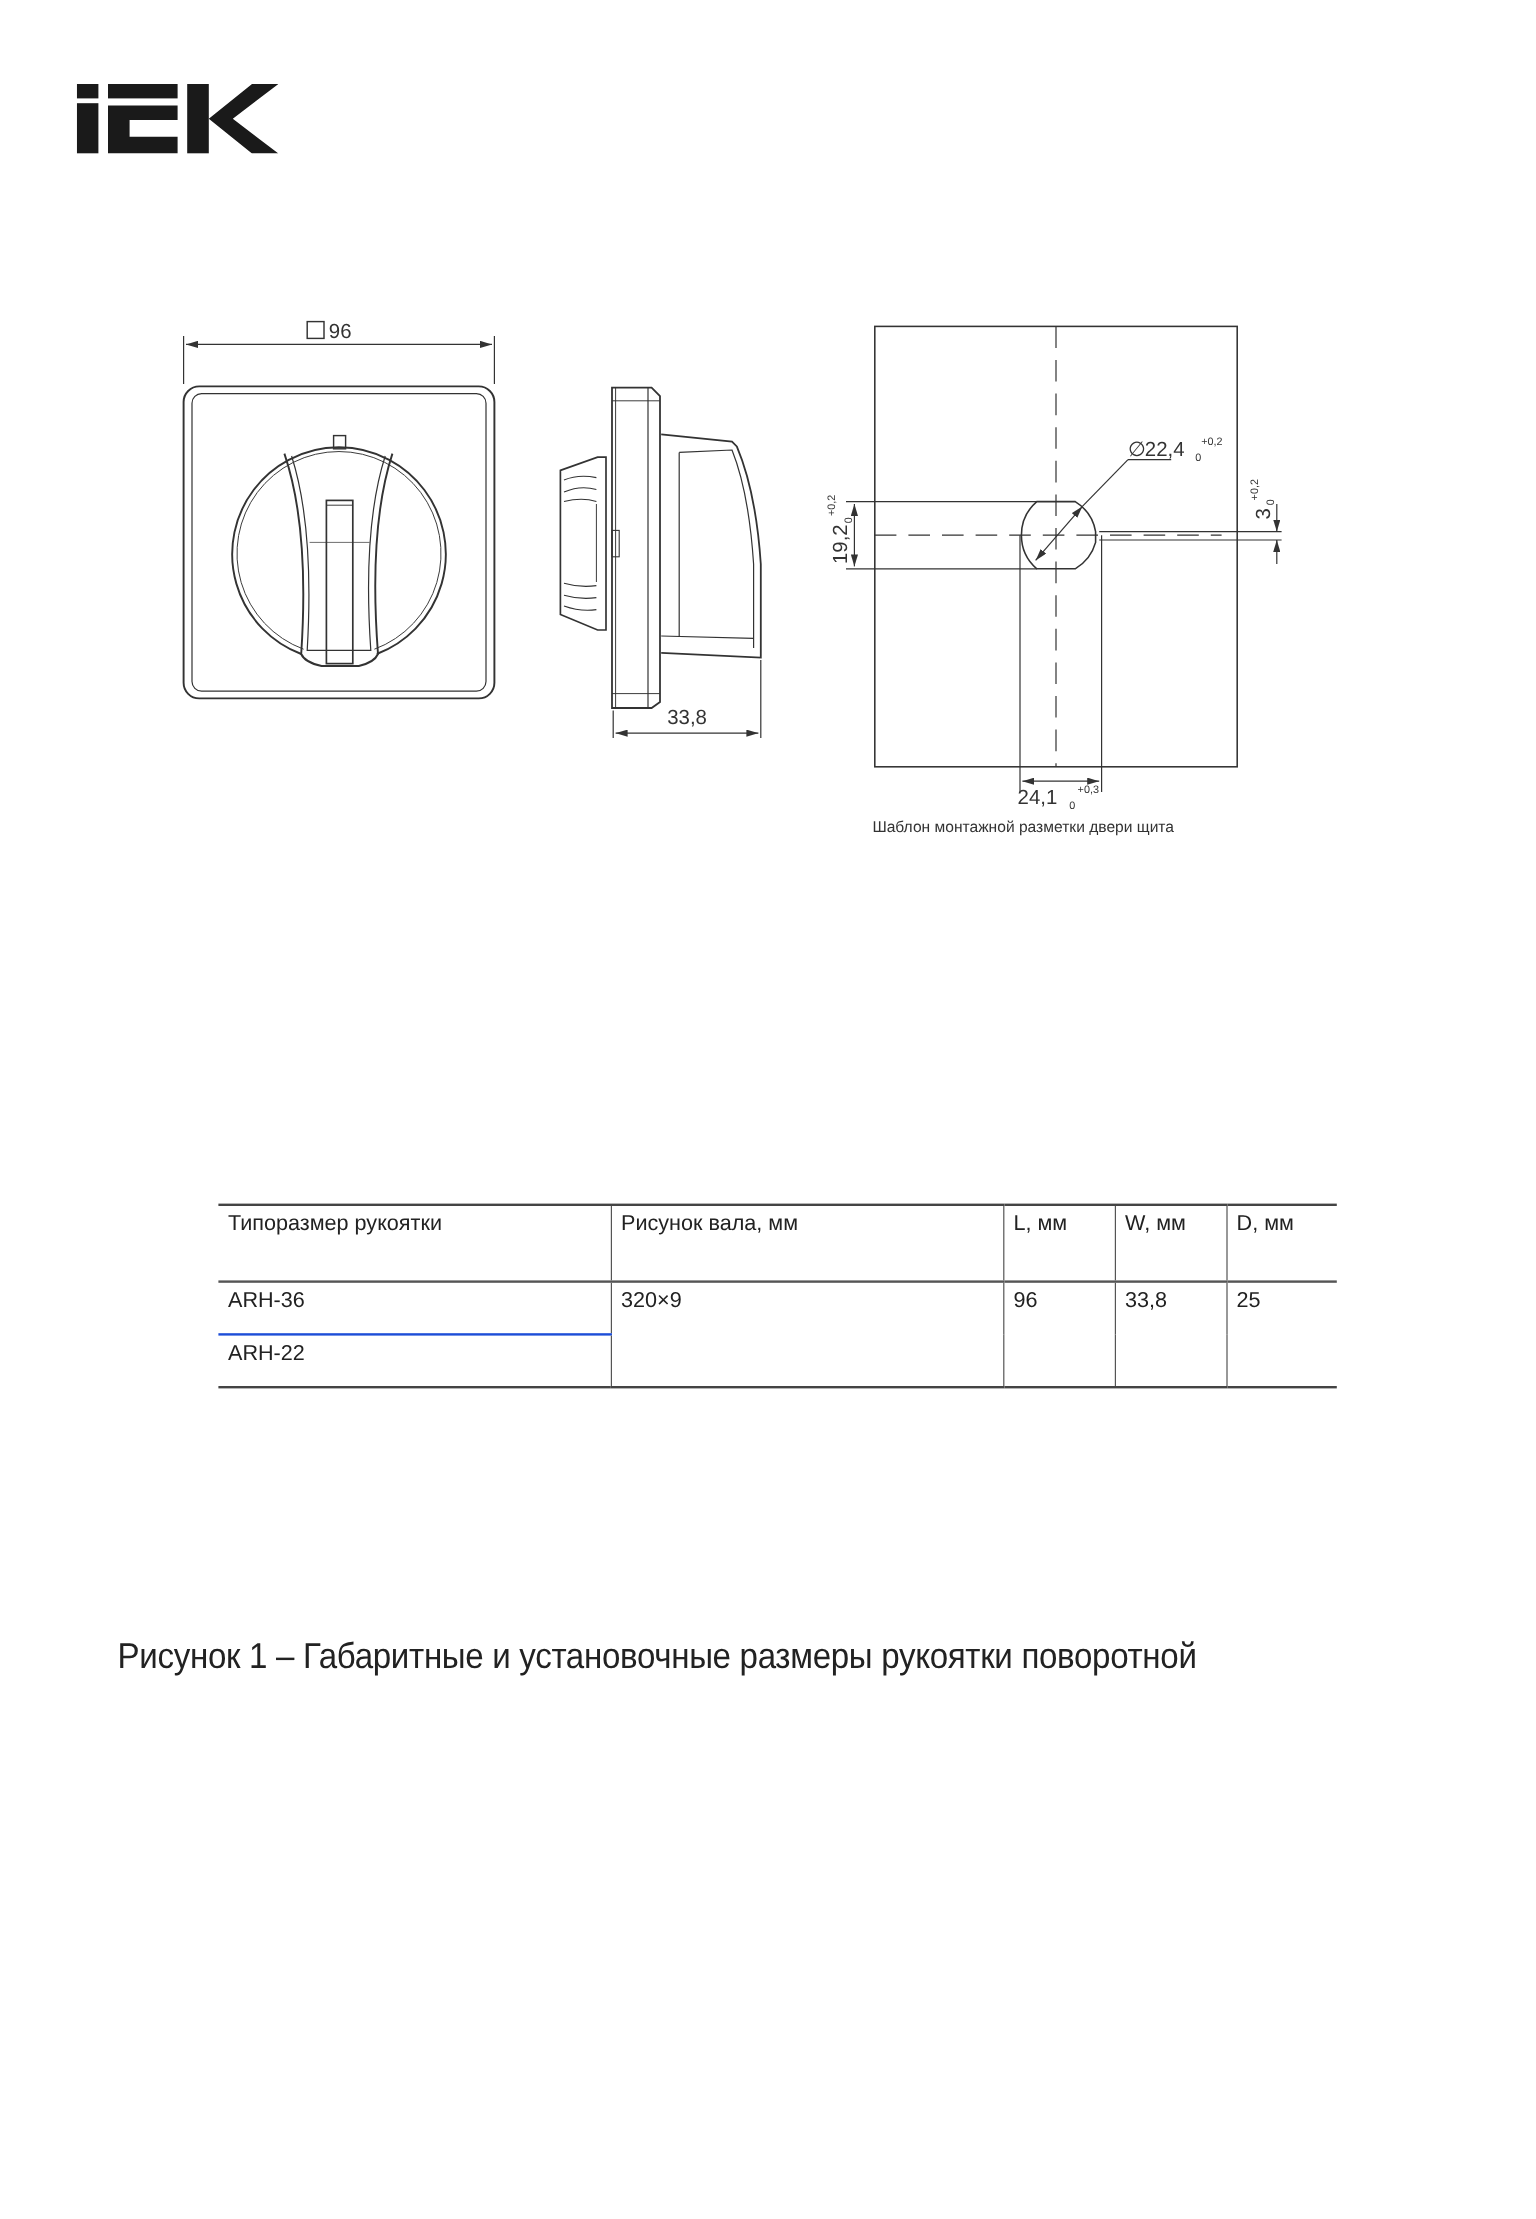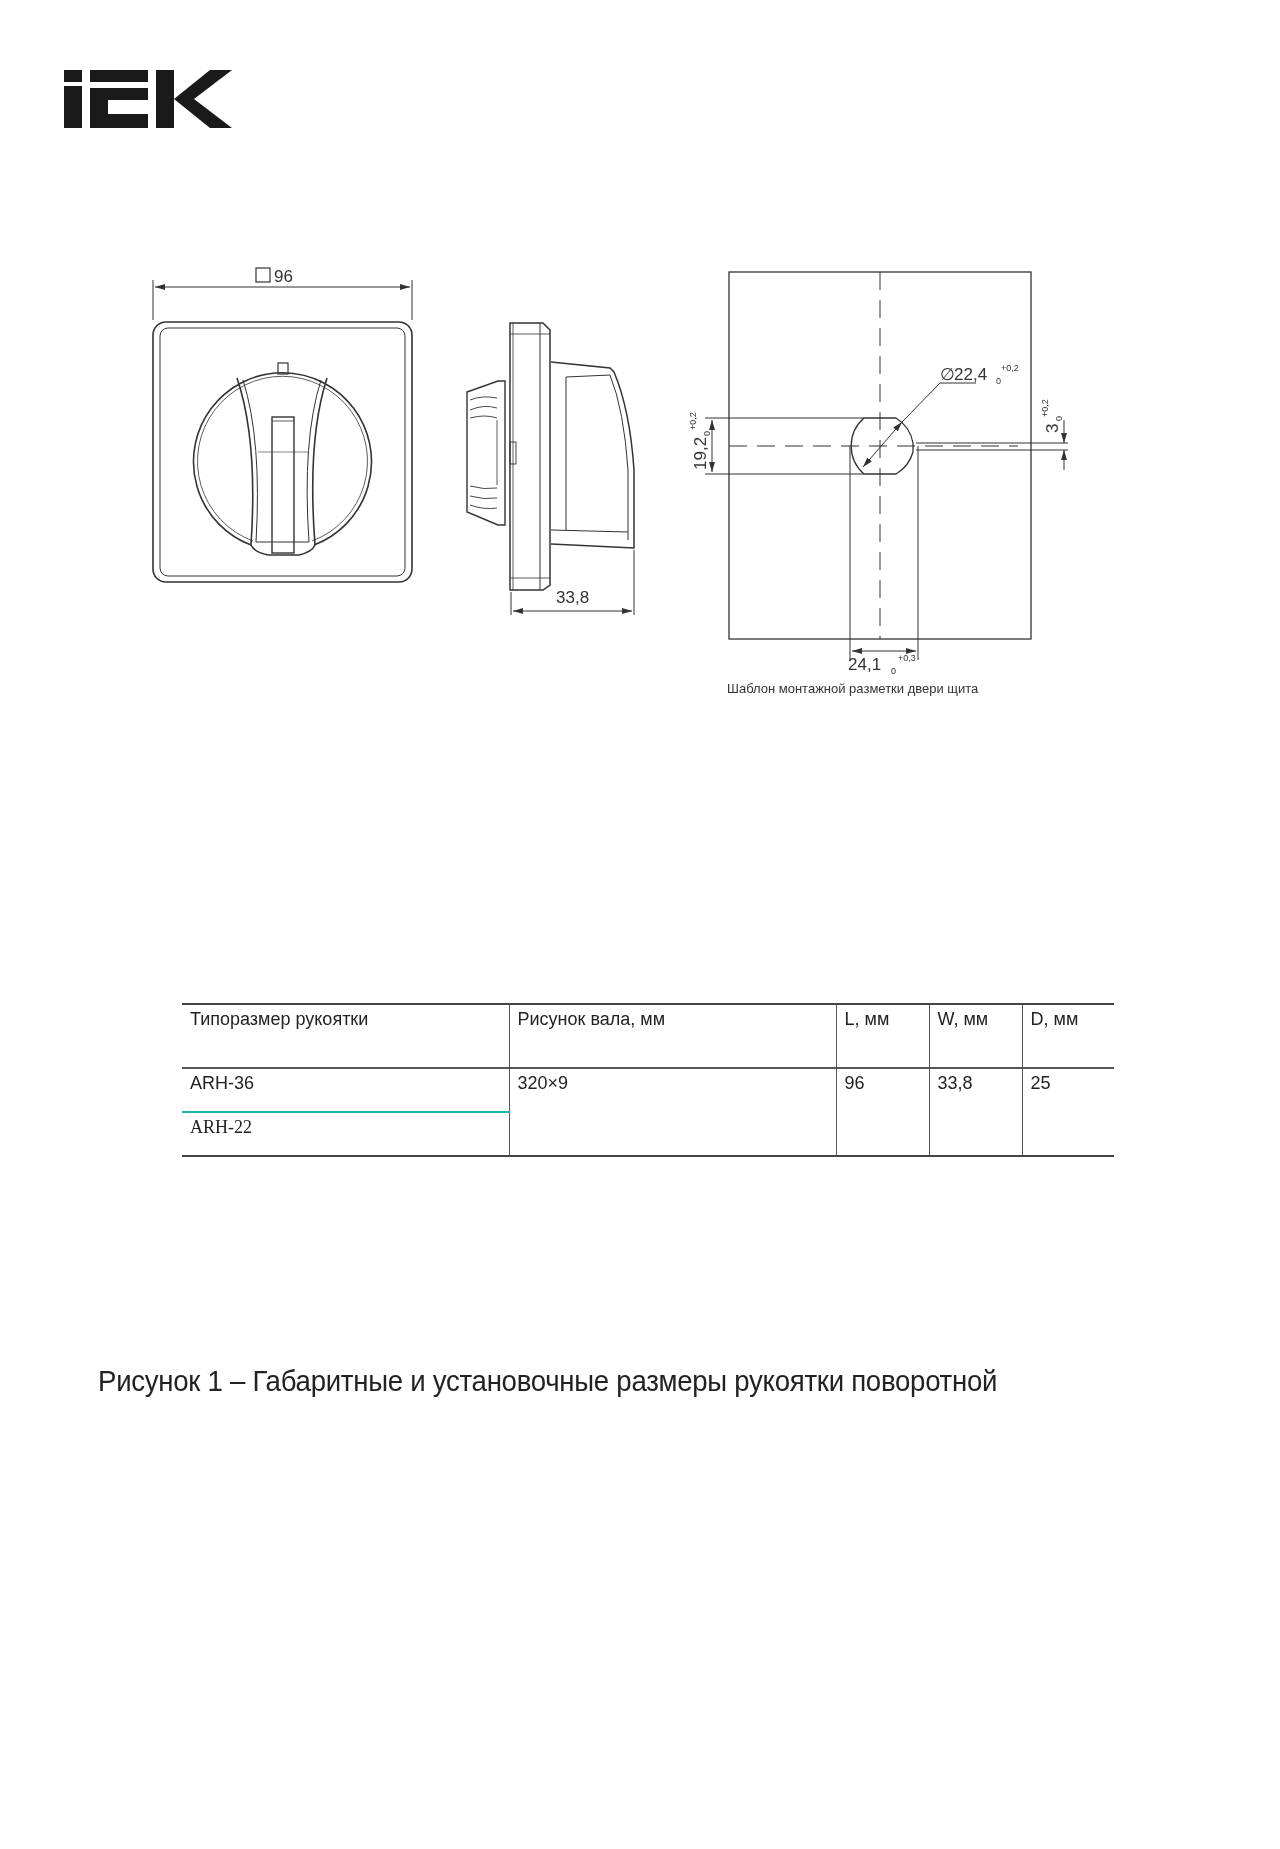--- a/index.html
+++ b/index.html
@@ -9,21 +9,21 @@
   #logo { left:64px; top:62px; width:168px; height:66px; }
   #drawings { left:0; top:0; width:1280px; height:760px; }
   .dim-text { font-family:"Liberation Sans", sans-serif; fill:#333; }
   #caption-template { left:727px; top:681px; font-size:13px; color:#333; }
   table#spec { position:absolute; left:152px; top:1003px; width:932px;
                border-collapse:collapse; font-size:18px; color:#222;margin-left:30px; }
   #spec td { border-left:1.5px solid #555; vertical-align:top; padding:4px 8px 0 8px; }
   #spec td:first-child { border-left:none; }
   #spec tr.head td { height:58px; border-top:2px solid #444; border-bottom:2px solid #555; }
   #spec tr.r1 td { height:38px; }
-  #spec tr.r2 td { height:38px; border-top:2px solid #14b8a6;font-family:Liberation Serif, serif; }
+  #spec tr.r2 td { height:38px; border-top:2px solid #1d4ed8; }
   #spec tr.r2 td, #spec tr.r1 td.span { border-bottom:2px solid #444; }
   #spec tr.r1 td.span { }
   #figure-caption { left:98px; top:1364px; font-size:30px; color:#222;
                     letter-spacing:-0.3px; transform:scaleX(0.92); transform-origin:left top; }
 </style>
 </head>
 <body>
 
 <svg id="logo" class="abs" viewBox="0 0 168 66">
   <rect x="0" y="8" width="18" height="12" fill="#1a1a1a"></rect>

